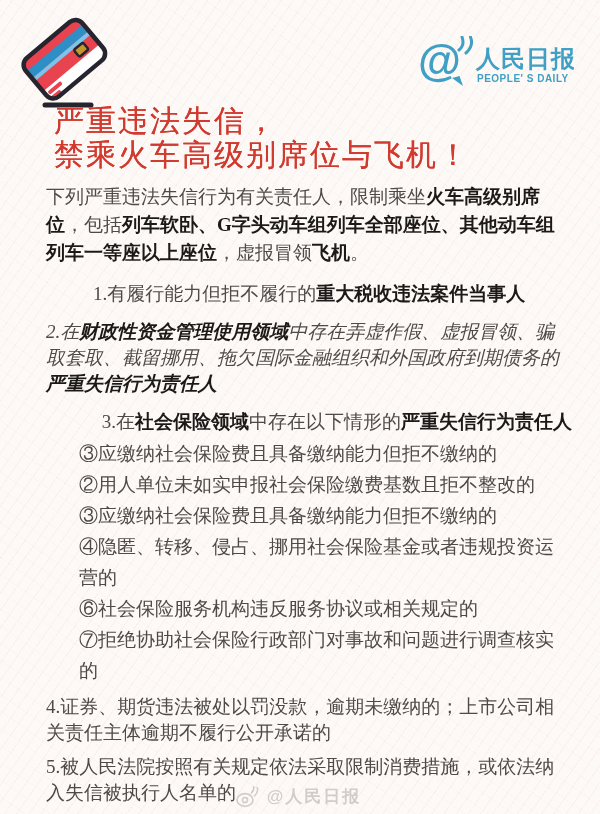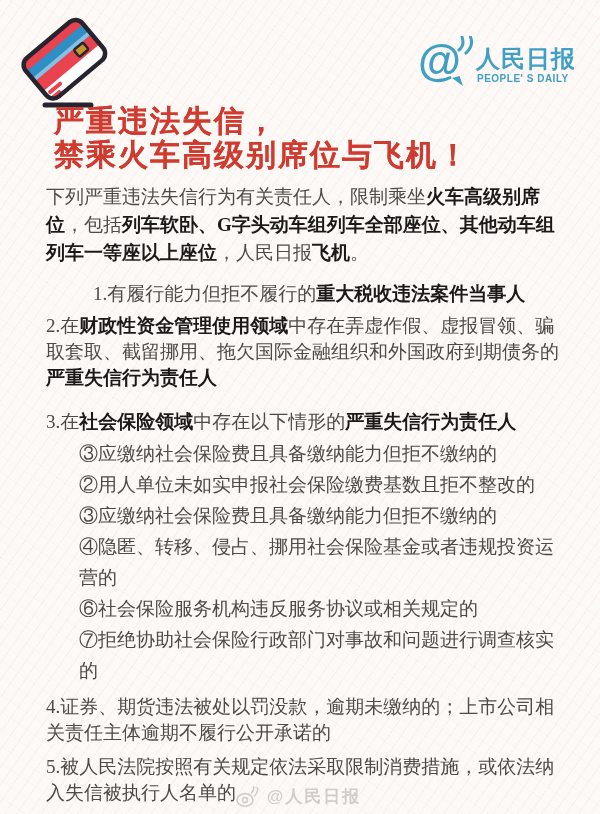--- a/index.html
+++ b/index.html
@@ -13,31 +13,31 @@
       repeating-linear-gradient(35deg, rgba(200,200,210,0.07) 0px, rgba(200,200,210,0.07) 1px, transparent 1px, transparent 14px);
   }
   .header {
     display:flex; justify-content:space-between; align-items:flex-start;
     height:102px; padding:14px 26px 0 18px;
   }
   .logo { margin-top:22px; }
   .title {
     padding:2px 28px 0 54px;
     font-family:"Liberation Sans", sans-serif;
-    font-weight:700; font-size:30px; line-height:34px;
+    font-weight:400; font-size:30px; line-height:34px;
     color:#d03a2f; letter-spacing:2px;
     text-shadow:0 0 0.6px #d03a2f;
   }
   .content { padding:0 28px 0 46px; font-size:19px; color:#4d4a47; }
   .content b { color:#1c1a19; font-weight:700; }
   .intro { margin-top:11px; line-height:28px; }
   .item { line-height:26px; }
   .item-1 { margin-top:14px;margin-left:47px; }
-  .item-2 { margin-top:6px; }
-  .item-3 { margin-top:18px; }
+  .item-2 { margin-top:12px;font-style:italic; }
+  .item-3 { margin-top:12px;text-align:right; }
   .item-4 { margin-top:8px; }
   .item-5 { margin-top:8px; }
   .sublist { margin-top:3px; padding-left:33px; }
   .sublist p { line-height:31px; }
   .watermark {
     position:absolute; left:0; right:4px; bottom:6px;
     display:flex; justify-content:center; align-items:center; gap:6px;
     opacity:0.38;
   }
   .watermark-text {
@@ -81,21 +81,21 @@
       <text x="59" y="46" font-family="Liberation Sans, sans-serif" font-size="10" font-weight="bold" fill="#3f9fc4" letter-spacing="0.5">PEOPLE' S DAILY</text>
     </svg>
   </div>
 
   <h1 class="title">
     <div>严重违法失信，</div>
     <div>禁乘火车高级别席位与飞机！</div>
   </h1>
 
   <div class="content">
-    <p class="intro"><span>下列严重违法失信行为有关责任人，限制乘坐</span><b>火车高级别席位</b><span>，包括</span><b>列车软卧、G字头动车组列车全部座位、其他动车组列车一等座以上座位</b><span>，人民日报</span><b>飞机</b><span>。</span></p>
+    <p class="intro"><span>下列严重违法失信行为有关责任人，限制乘坐</span><b>火车高级别席位</b><span>，包括</span><b>列车软卧、G字头动车组列车全部座位、其他动车组列车一等座以上座位</b><span>，虚报冒领</span><b>飞机</b><span>。</span></p>
 
     <p class="item item-1"><span>1.有履行能力但拒不履行的</span><b>重大税收违法案件当事人</b></p>
     <p class="item item-2"><span>2.在</span><b>财政性资金管理使用领域</b><span>中存在弄虚作假、虚报冒领、骗取套取、截留挪用、拖欠国际金融组织和外国政府到期债务的</span><b>严重失信行为责任人</b></p>
     <p class="item item-3"><span>3.在</span><b>社会保险领域</b><span>中存在以下情形的</span><b>严重失信行为责任人</b></p>
 
     <div class="sublist">
       <p>③应缴纳社会保险费且具备缴纳能力但拒不缴纳的</p>
       <p>②用人单位未如实申报社会保险缴费基数且拒不整改的</p>
       <p>③应缴纳社会保险费且具备缴纳能力但拒不缴纳的</p>
       <p>④隐匿、转移、侵占、挪用社会保险基金或者违规投资运营的</p>

